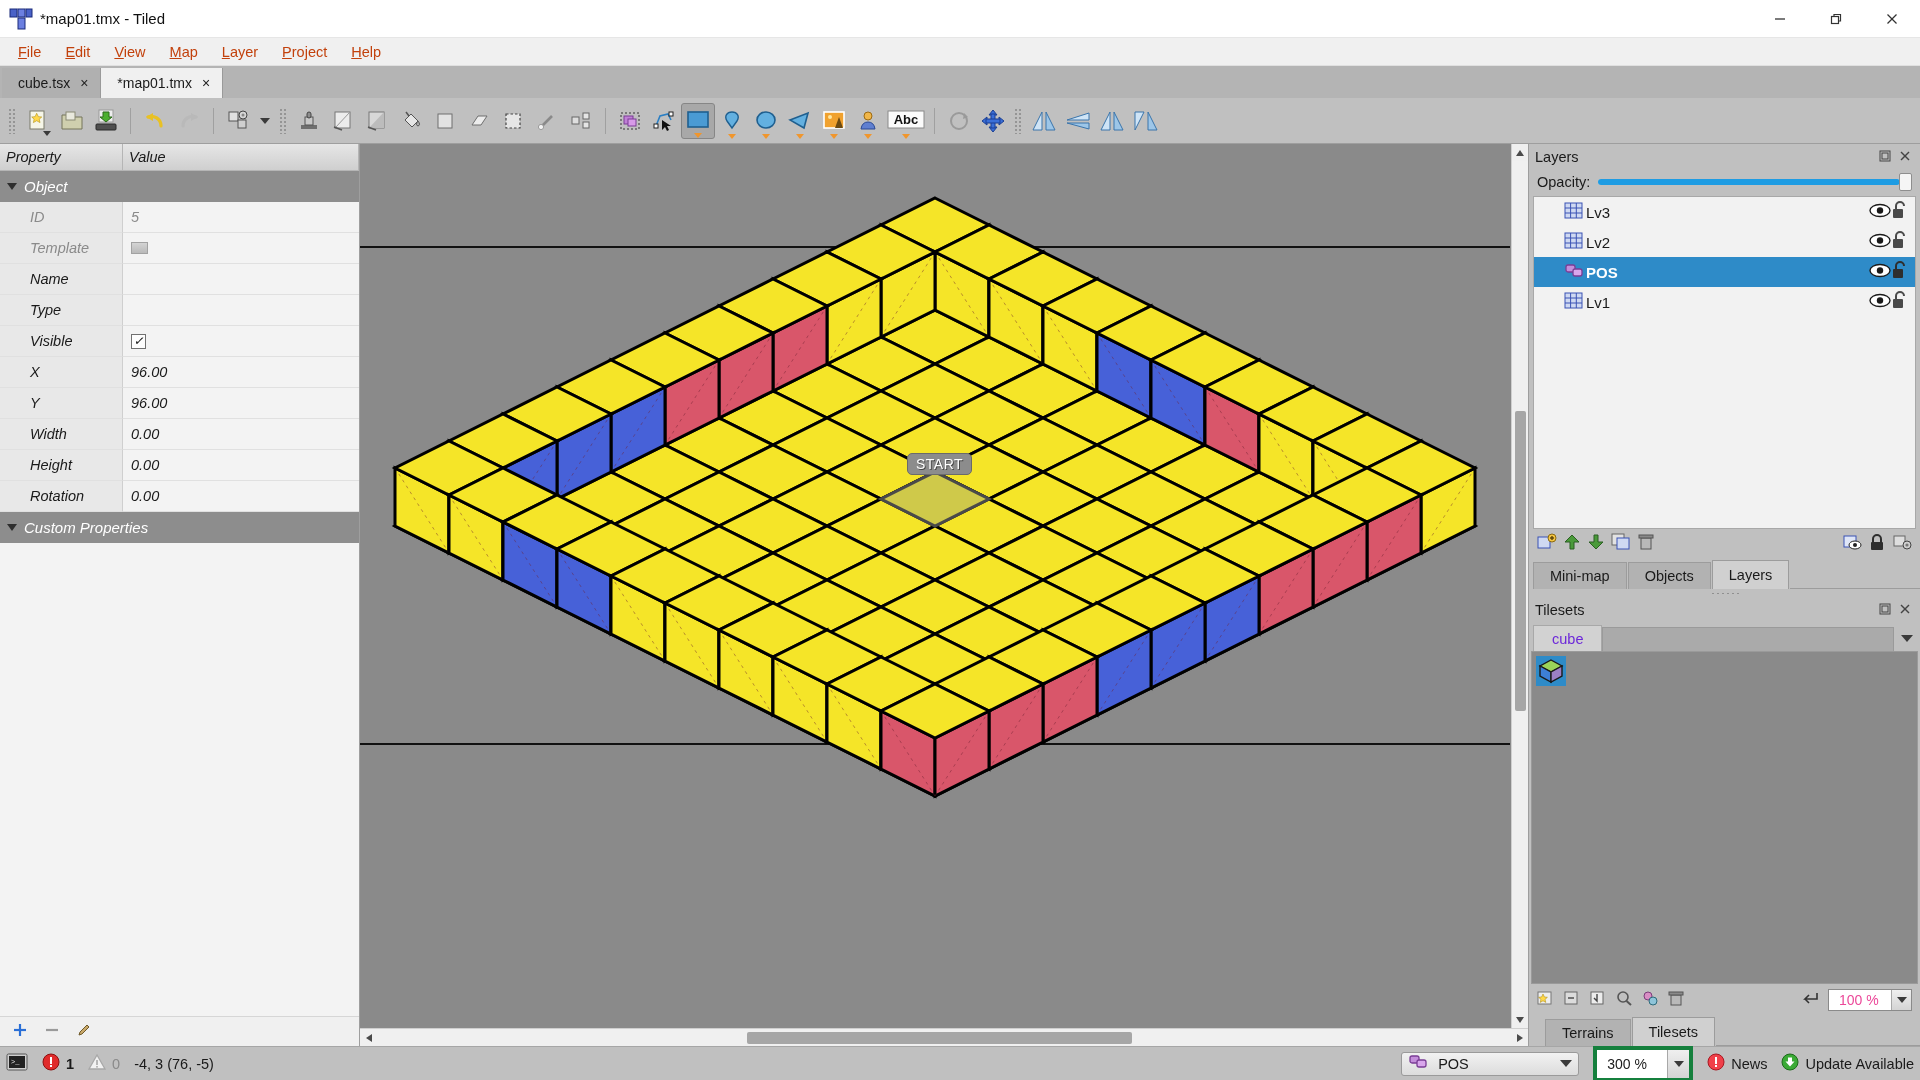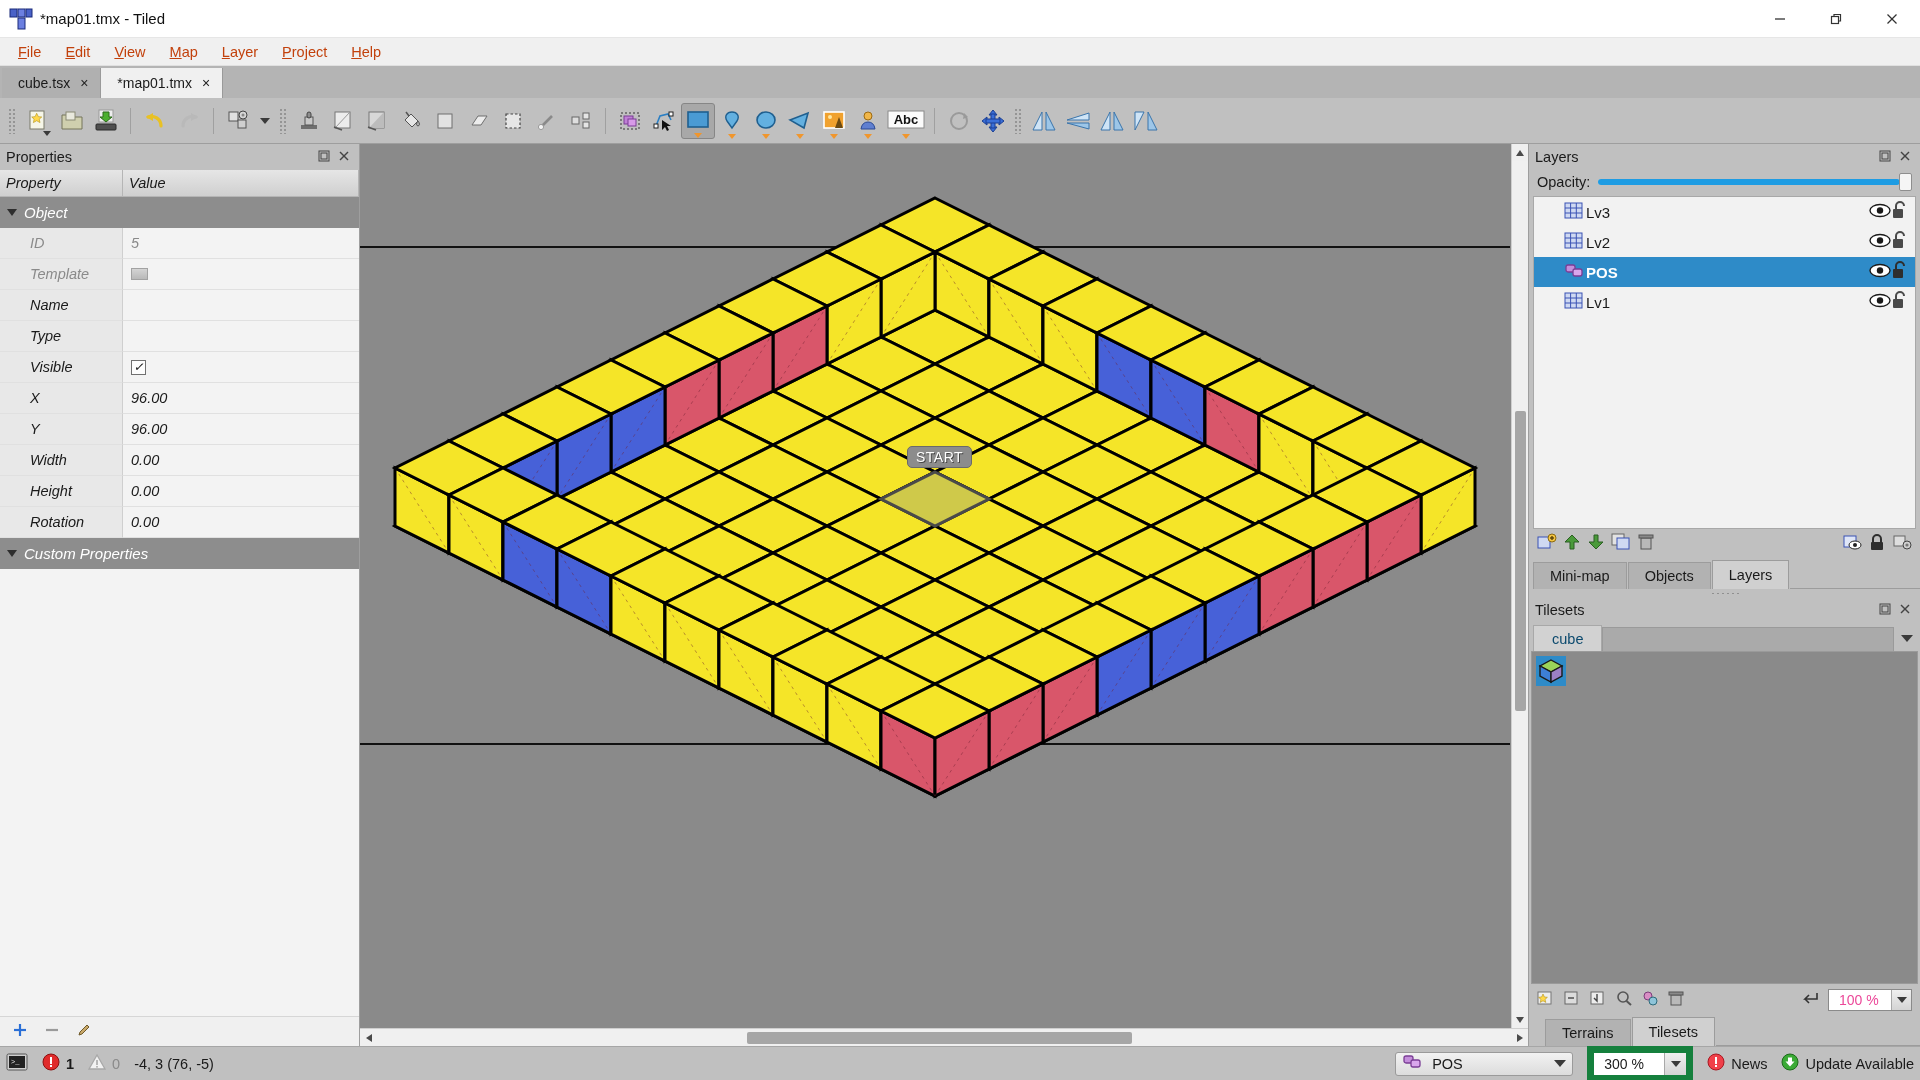--- a/index.html
+++ b/index.html
@@ -179,21 +179,21 @@
     background: #b2b2b2; border: 1px solid #9c9c9c; border-bottom: none; margin-right: 1px; color: #1a1a1a;
   }
   .tab.active { background: #d0d0d0; height: 29px; }
   .tabs-fill { flex: 1; border-bottom: 1px solid #9c9c9c; }
   .tab-splitter { height: 8px; flex: 0 0 8px; display: flex; align-items: center; justify-content: center; background: #c0c0c0; }
   .tab-splitter i { width: 30px; height: 3px;
     background-image: radial-gradient(#909090 1px, transparent 1px); background-size: 5px 3px; }
 
   .tileset-tabs { height: 28px; flex: 0 0 28px; display: flex; align-items: flex-end; background: #c0c0c0; padding-left: 4px; }
   .tileset-tab { height: 26px; padding: 0 18px; display: flex; align-items: center; font-size: 14.5px;
-                 background: #d2d2d2; border: 1px solid #a8a8a8; border-bottom: none; color: #0c4a6e; }
+                 background: #d2d2d2; border: 1px solid #a8a8a8; border-bottom: none; color: #6d28d9; }
   .tileset-tabs-fill { flex: 1; height: 24px; background: #aaaaaa; border: 1px solid #9a9a9a; border-bottom: none; }
   .tileset-dd { width: 26px; height: 26px; display: flex; align-items: center; justify-content: center; }
   .tileset-dd i { width: 0; height: 0; border-left: 6px solid transparent; border-right: 6px solid transparent; border-top: 7px solid #3a3a3a; }
   .tileset-body { flex: 1; background: #8a8a8a; border: 1px solid #9a9a9a; margin: 0 2px; position: relative; overflow: hidden; }
   .tile-cell { position: absolute; left: 4px; top: 4px; width: 30px; height: 30px; background: #2e8bc8; padding: 1px; }
 
   .tileset-toolbar { height: 32px; flex: 0 0 32px; display: flex; align-items: center; gap: 8px; padding: 0 8px; background: #c0c0c0; }
   .zoom-box { height: 22px; display: flex; align-items: stretch; border: 1px solid #8a8a8a; background: #fff; }
   .zoom-box .val { padding: 0 10px; display: flex; align-items: center; font-size: 14px; color: #ec4899; min-width: 62px; }
   .zoom-box .arw { width: 20px; background: linear-gradient(#efefef,#d4d4d4); border-left: 1px solid #a8a8a8;
@@ -206,21 +206,21 @@
   .statusbar { height: 34px; flex: 0 0 34px; background: #c0c0c0; display: flex; align-items: center;
                gap: 14px; padding: 0 6px; border-top: 1px solid #a6a6a6; font-size: 14.5px; color: #1a1a1a; }
   .sb-spacer { flex: 1; }
   .sb-item { display: flex; align-items: center; gap: 6px; }
   .sb-num { font-weight: bold; }
   .sb-num.dim { font-weight: normal; color: #8a8a8a; }
   .sb-combo { height: 24px; min-width: 178px; display: flex; align-items: center; gap: 8px; padding: 0 6px;
               background: linear-gradient(#f2f2f2,#dcdcdc); border: 1px solid #9a9a9a; border-radius: 3px; }
   .sb-combo .sp { flex: 1; }
   .sb-combo i.dd { width: 0; height: 0; border-left: 6px solid transparent; border-right: 6px solid transparent; border-top: 7px solid #3a3a3a; }
-  .sb-zoom { height: 36px; display: flex; align-items: stretch; border: 7px solid #15803d; background: #fff; }
+  .sb-zoom { height: 36px; display: flex; align-items: stretch; border: 4px solid #15803d; background: #fff; }
   .sb-zoom .val { padding: 0 10px; display: flex; align-items: center; font-size: 14px; min-width: 70px; }
   .sb-zoom .arw { width: 22px; background: linear-gradient(#efefef,#d4d4d4); border-left: 1px solid #a8a8a8;
                   display: flex; align-items: center; justify-content: center; }
   .sb-zoom .arw i { width: 0; height: 0; border-left: 5px solid transparent; border-right: 5px solid transparent; border-top: 6px solid #3a3a3a; }
 
   .icon-svg { display: block; }
 </style>
 </head>
 <body>
 
@@ -498,36 +498,20 @@
       <svg width="30" height="26" viewBox="0 0 30 26">
         <polygon points="4,22 13,4 4,4" fill="#cfe4f6" stroke="#3a74ab"></polygon>
         <polygon points="26,22 17,4 17,22" fill="#9dc6e8" stroke="#3a74ab"></polygon>
       </svg>
     </div>
   </div>
 
   <div class="body">
 
     <div class="left-pane">
-      <div class="dock-head">
-        <span>Properties</span>
-        <span class="sp"></span>
-        <span class="dock-icn">
-          <svg width="14" height="14" viewBox="0 0 14 14">
-              <rect x="2" y="2" width="10" height="10" fill="none" stroke="#444"></rect>
-              <rect x="4" y="4" width="6" height="6" fill="none" stroke="#444"></rect>
-            </svg>
-        </span>
-        <span class="dock-icn">
-          <svg width="14" height="14" viewBox="0 0 14 14">
-              <line x1="3" y1="3" x2="11" y2="11" stroke="#444" stroke-width="1.4"></line>
-              <line x1="11" y1="3" x2="3" y2="11" stroke="#444" stroke-width="1.4"></line>
-            </svg>
-        </span>
-      </div>
 
       <div class="prop-table">
         <div class="prop-hdr">
           <div class="c1">Property</div>
           <div class="c2">Value</div>
         </div>
 
         <div class="prop-group">
           <span class="tri"></span>
           <span>Object</span>
@@ -888,21 +872,21 @@
             <line x1="467" y1="540" x2="521" y2="625" stroke="#6d2030" stroke-width="1" stroke-dasharray="3 4" opacity="0.45"></line>
             <line x1="575" y1="540" x2="521" y2="625" stroke="#6d2030" stroke-width="1" stroke-dasharray="3 4" opacity="0.45"></line>
             <polygon points="521,513 575,540 521,567 467,540" fill="#f5e528" stroke="#000000" stroke-width="3" stroke-linejoin="miter"></polygon>
             <polygon points="521,567 575,594 575,652 521,625" fill="#d9566a" stroke="#000000" stroke-width="3" stroke-linejoin="miter"></polygon>
             <polygon points="575,594 629,567 629,625 575,652" fill="#d9566a" stroke="#000000" stroke-width="3" stroke-linejoin="miter"></polygon>
             <line x1="521" y1="567" x2="575" y2="652" stroke="#6d2030" stroke-width="1" stroke-dasharray="3 4" opacity="0.45"></line>
             <line x1="629" y1="567" x2="575" y2="652" stroke="#6d2030" stroke-width="1" stroke-dasharray="3 4" opacity="0.45"></line>
             <polygon points="575,540 629,567 575,594 521,567" fill="#f5e528" stroke="#000000" stroke-width="3" stroke-linejoin="miter"></polygon>
             <polygon points="575,328 629,355 575,382 521,355" fill="#cfc94a" stroke="#4a4a4a" stroke-width="3" stroke-linejoin="miter"></polygon>
           </svg>
-        <div class="start-label" id="startLabel" style="left: 547px; top: 302px;">START</div>
+        <div class="start-label" id="startLabel" style="left: 547px; top: 309px;">START</div>
 
         <div class="vscroll">
           <div class="sc-arrow up">
               <i></i>
             </div>
           <div class="sc-track">
             <div class="sc-thumb" style="top:250px;height:300px"></div>
           </div>
           <div class="sc-arrow down">
               <i></i>

